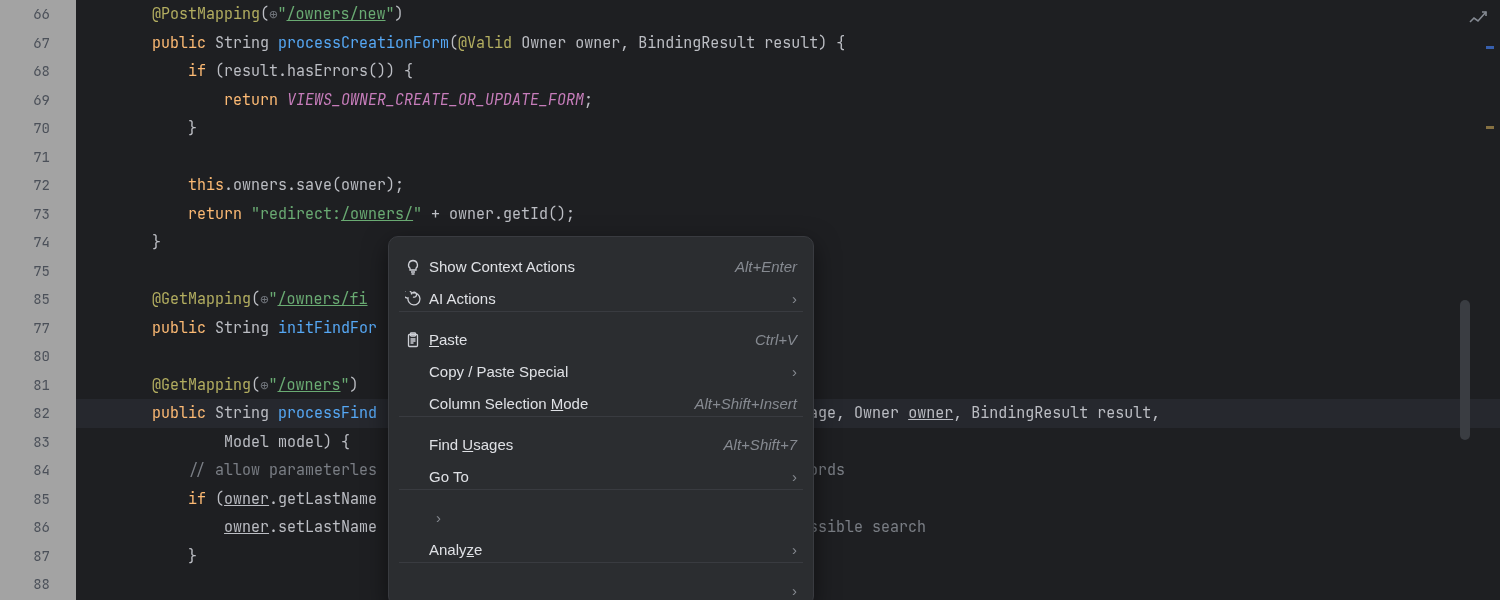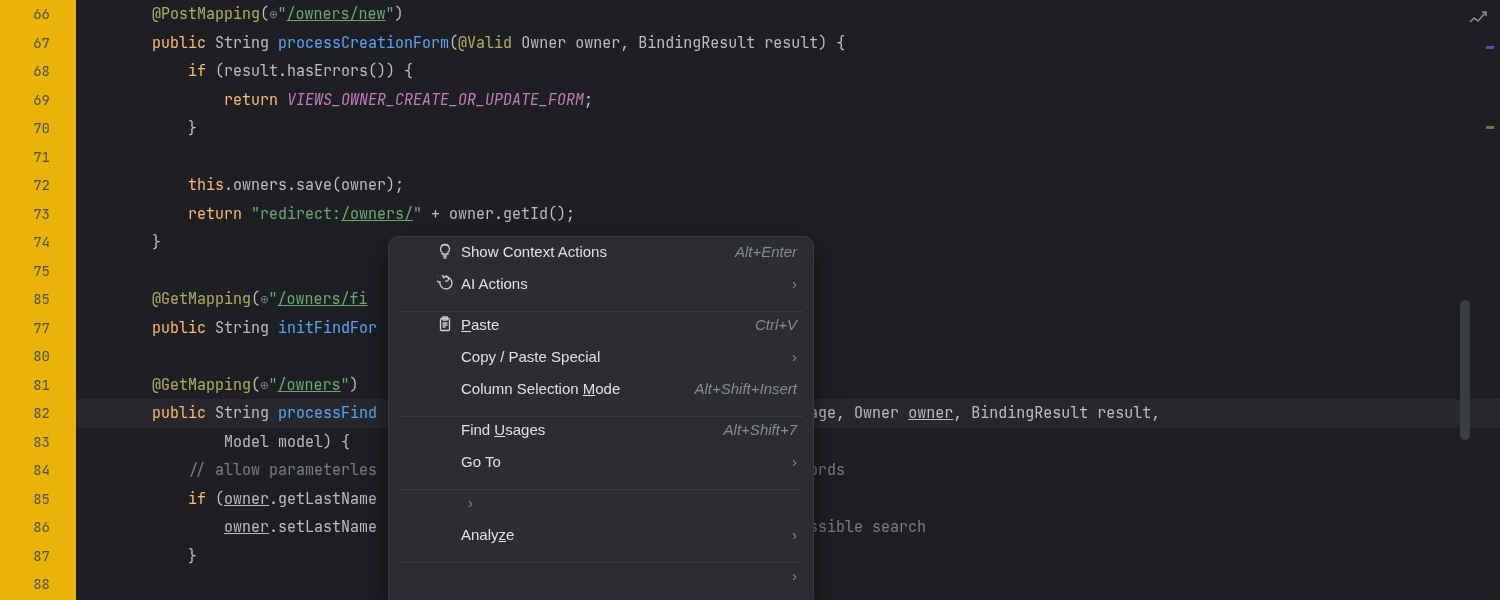--- a/index.html
+++ b/index.html
@@ -12,21 +12,21 @@
     height: 600px;
     overflow: hidden;
     position: relative;
   }
   .editor {
     display: flex;
     height: 100%;
   }
   .gutter {
     width: 76px;
-    background: #eab308;
+    background: #a3a3a3;
     color: #4b5059;
     text-align: right;
     padding-right: 26px;
     user-select: none;
     position: relative;
   }
   .gutter .ln {
     height: 28.5px;
     line-height: 28.5px;
     font-size: 14px;
@@ -96,24 +96,23 @@
     border: 1px solid #393b40;
     border-radius: 10px;
     box-shadow: 0 8px 24px rgba(0,0,0,0.5);
     padding: 6px 0;
     font-family: -apple-system, "Segoe UI", sans-serif;
     font-size: 15px;
     color: #dfe1e5;
   }
   .context-menu .item {
     display: flex;
-    align-items: flex-start;
+    align-items: flex-end;
     height: 32px;
     padding: 0 16px;
-    margin-left: 32px;
   }
   .context-menu .icon-slot {
     width: 24px;
     display: flex;
     align-items: center;
     color: #ced0d6;
   }
   .context-menu .label { flex: 1; }
   .context-menu .shortcut { color: #868a91; font-style: italic; }
   .context-menu .sep { height: 1px; background: #393b40; margin: 4px 10px; }

